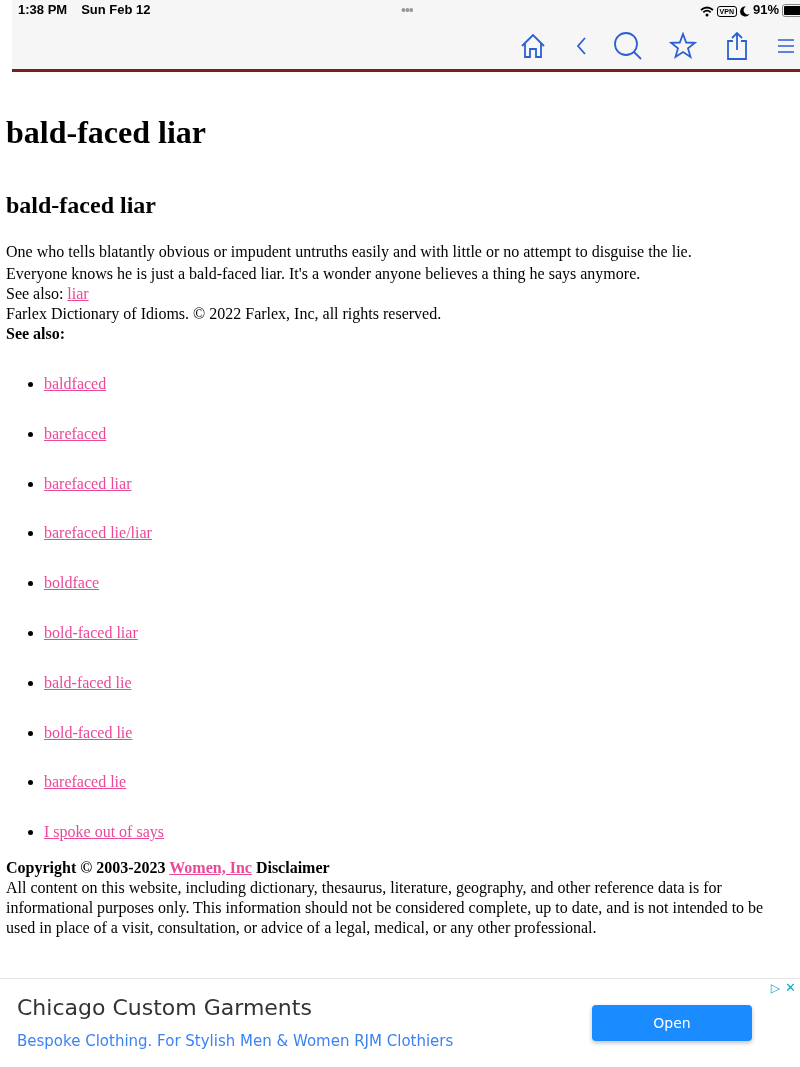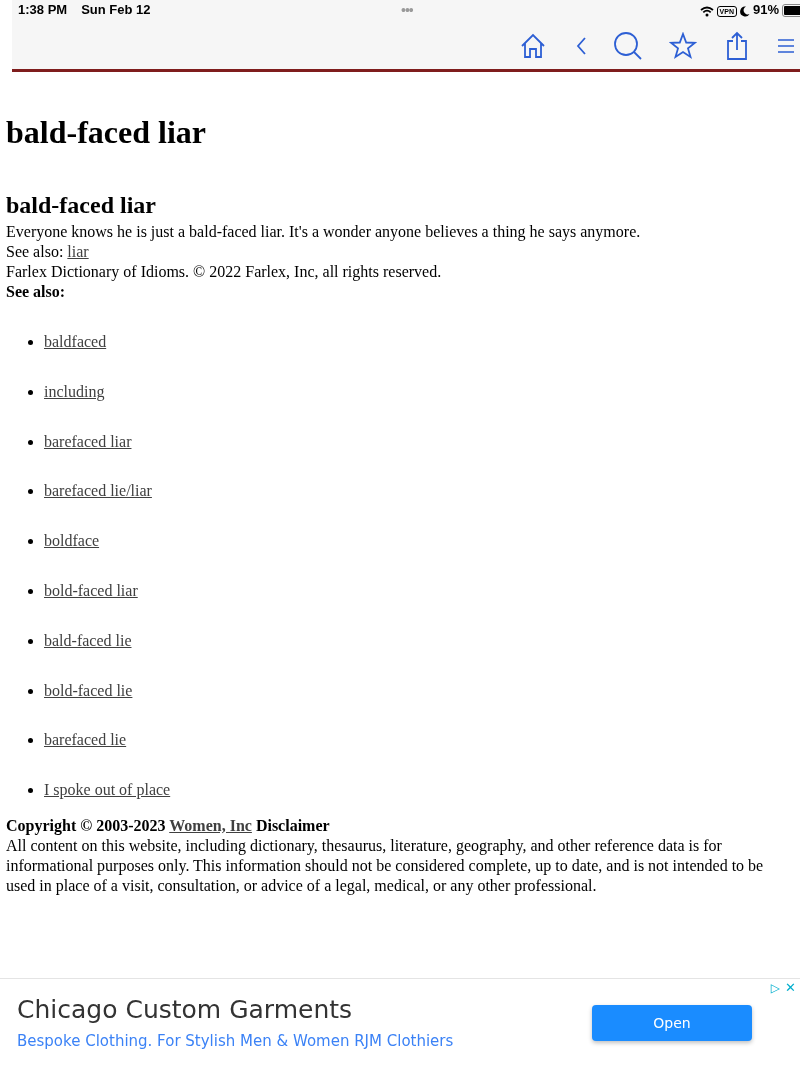--- a/index.html
+++ b/index.html
@@ -39,32 +39,32 @@
   .toolbar { position: absolute; right: 0; top: 26px; height: 40px; width: 320px; }
   .tb-btn { position: absolute; top: 2px; width: 36px; height: 36px; display: flex; align-items: center; justify-content: center; cursor: pointer; }
   .tb-btn svg { stroke: #2d5fd4; fill: none; stroke-width: 1.8; }
 
   .content { position: absolute; left: 6px; top: 70px; width: 788px; }
   h1 { font-size: 32px; margin: 42px 0 0 0; line-height: 40px; font-weight: bold; }
   h2 { font-size: 24px; margin: 38px 0 0 0; line-height: 30px; font-weight: bold; }
   .def { font-size: 16px; margin: 22px 0 0 0; line-height: 20px; }
   .example { font-size: 16px; margin-top: 2px; line-height: 20px; }
   .line { font-size: 16px; line-height: 20px; }
-  a { color: #404040; text-decoration: underline; }
+  a { color: #ec4899; text-decoration: underline; }
   ul { margin: 14px 0 0 0; padding-left: 38px; font-size: 16px; line-height: 19.8px; }
   ul li { list-style: disc; margin-top: 30px; }
   .copyright { font-size: 16px; line-height: 20px; margin-top: 16px; }
   .disclaimer { font-size: 16px; line-height: 20px; width: 790px; }
 
   .ad {
     position: absolute; left: 0; top: 978px; width: 800px; height: 89px; background: #fff;
     border-top: 1px solid #e4e4e4;
   }
   .ad-title {
-    position: absolute; left: 17px; top: 16px; font-family: "DejaVu Sans", sans-serif; font-size: 25px; color: #333;
+    position: absolute; left: 17px; top: 16px; font-family: "DejaVu Sans", sans-serif; font-size: 22px; color: #333;
   }
   .ad-sub {
     position: absolute; left: 17px; top: 53px; font-family: "DejaVu Sans", sans-serif; font-size: 15px; color: #3b82f6;
   }
   .ad-open {
     position: absolute; left: 592px; top: 26px; width: 160px; height: 36px; background: #1a8cff; color: #fff;
     border-radius: 4px; display: flex; align-items: center; justify-content: center;
     font-family: "DejaVu Sans", sans-serif; font-size: 14px; box-shadow: 0 2px 4px rgba(0,0,0,0.25); cursor: pointer;
   }
   .ad-choices { position: absolute; right: 20px; top: 2px; color: #00aecd; font-size: 12px; font-family: "DejaVu Sans", sans-serif; cursor: pointer; }
@@ -125,37 +125,38 @@
       <svg width="18" height="16" viewBox="0 0 18 16">
           <path d="M1 2 H17 M1 8 H17 M1 14 H17" stroke-width="1.4"></path>
         </svg>
     </div>
   </div>
 </div>
 
 <div class="content">
   <h1>bald-faced liar</h1>
   <h2>bald-faced liar</h2>
+  <div class="def">One who tells blatantly obvious or impudent untruths easily and with little or no attempt to disguise the lie.</div>
   <div class="example">Everyone knows he is just a bald-faced liar. It's a wonder anyone believes a thing he says anymore.</div>
   <div class="line">
     <span>See also: </span><a href="#">liar</a>
   </div>
   <div class="line">Farlex Dictionary of Idioms. © 2022 Farlex, Inc, all rights reserved.</div>
   <div class="line" style="font-weight:bold">See also:</div>
   <ul>
     <li><a href="#">baldfaced</a></li>
-    <li><a href="#">including</a></li>
+    <li><a href="#">barefaced</a></li>
     <li><a href="#">barefaced liar</a></li>
     <li><a href="#">barefaced lie/liar</a></li>
     <li><a href="#">boldface</a></li>
     <li><a href="#">bold-faced liar</a></li>
     <li><a href="#">bald-faced lie</a></li>
     <li><a href="#">bold-faced lie</a></li>
     <li><a href="#">barefaced lie</a></li>
-    <li><a href="#">I spoke out of place</a></li>
+    <li><a href="#">I spoke out of says</a></li>
   </ul>
   <div class="copyright" style="font-weight:bold">
     <span>Copyright © 2003-2023 </span><a href="#">Women, Inc</a><span> Disclaimer</span>
   </div>
   <div class="disclaimer">All content on this website, including dictionary, thesaurus, literature, geography, and other reference data is for informational purposes only. This information should not be considered complete, up to date, and is not intended to be used in place of a visit, consultation, or advice of a legal, medical, or any other professional.</div>
 </div>
 
 <div class="ad">
   <div class="ad-title">Chicago Custom Garments</div>
   <div class="ad-sub">Bespoke Clothing. For Stylish Men &amp; Women RJM Clothiers</div>

